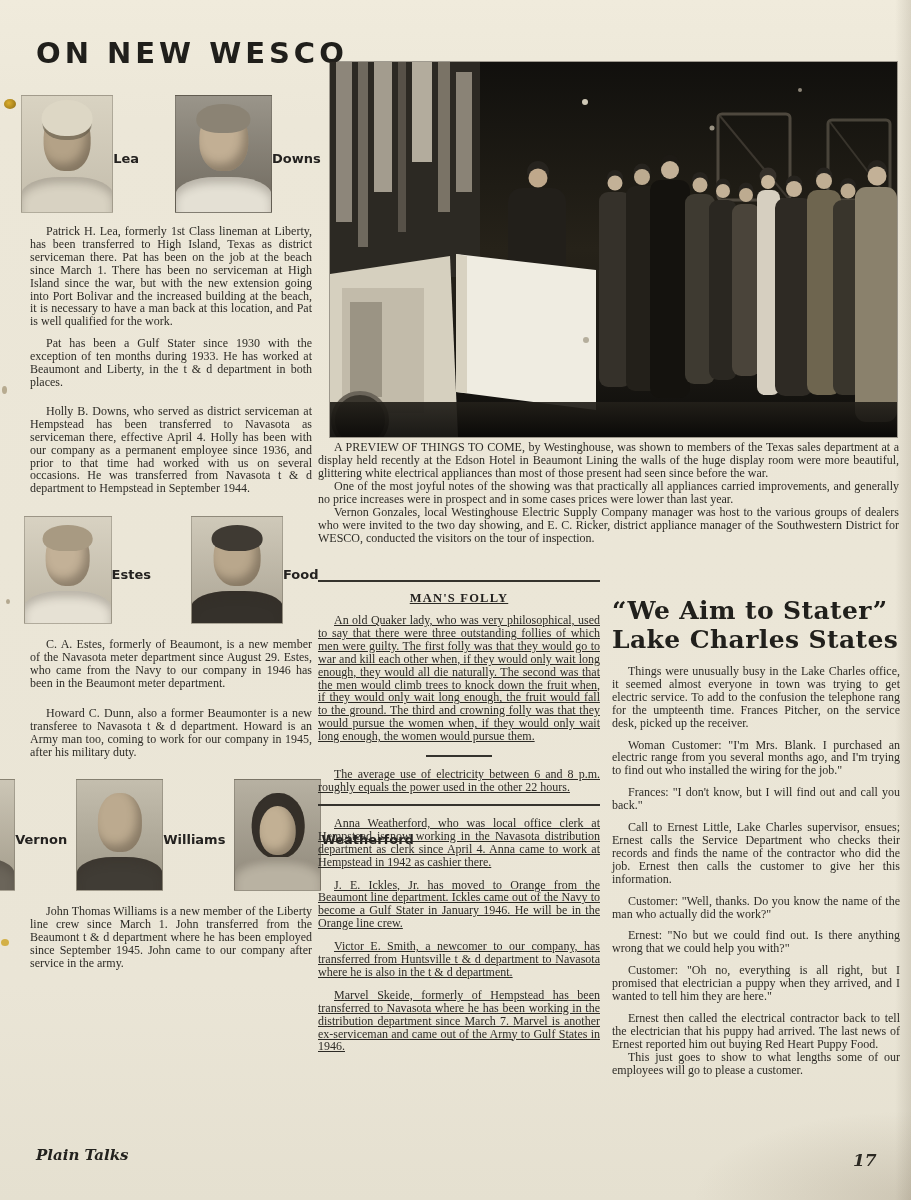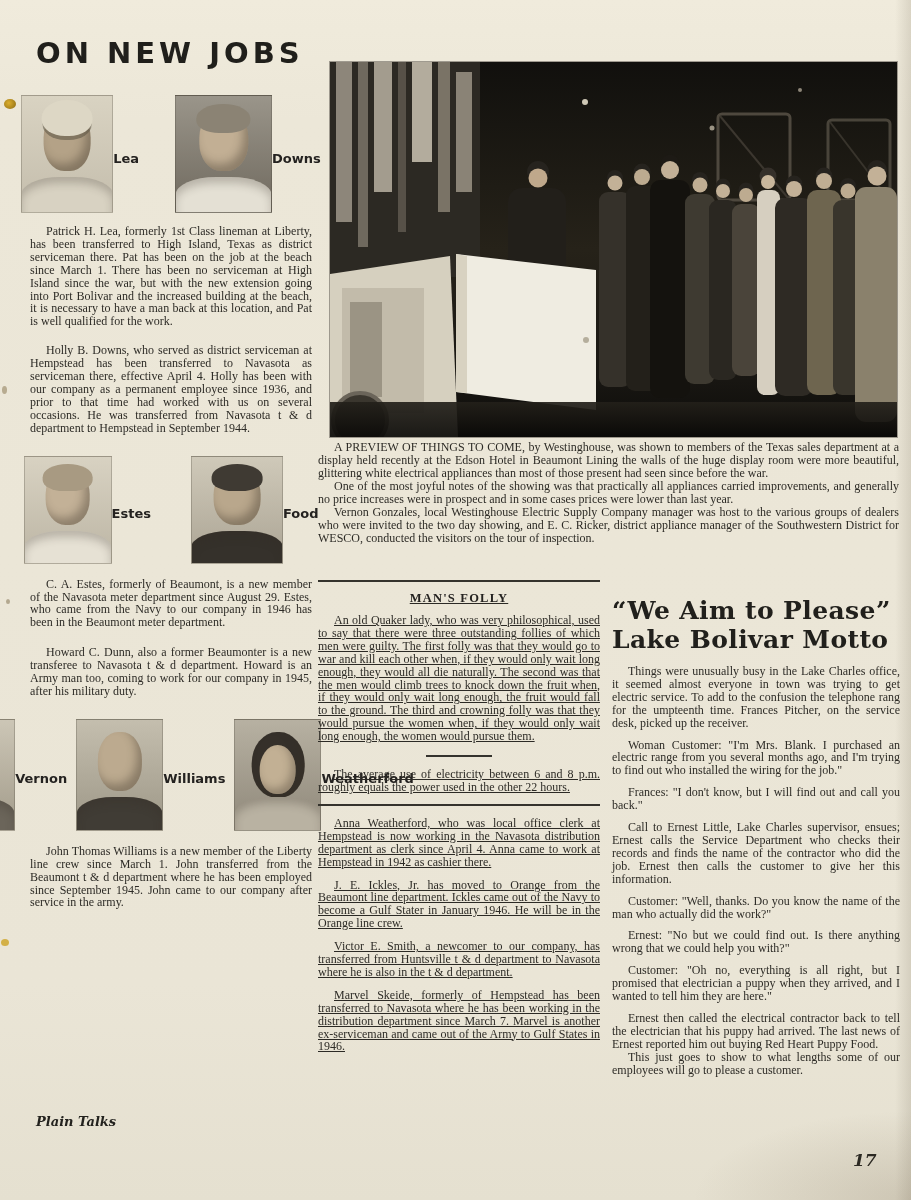--- a/index.html
+++ b/index.html
@@ -67,31 +67,31 @@
   .v-lea{--bg1:#d9d3c2;--bg2:#c4bdac;--skin:#b4a287;--hair:#ddd7c5;--body:#d8d2c2;}
   .v-downs{--bg1:#9a958a;--bg2:#6f695e;--skin:#c2af94;--hair:#8b8374;--body:#e4e0d4;}
   .v-estes{--bg1:#d8d2c2;--bg2:#bcb5a4;--skin:#c3b197;--hair:#a89a82;--body:#e6e1d4;}
   .v-dunn{--bg1:#cfc9b9;--bg2:#aba494;--skin:#b9a78c;--hair:#3f3a33;--body:#35312b;}
   .v-ickles{--bg1:#ccc6b6;--bg2:#a29b8a;--skin:#b6a489;--hair:#4a443b;--body:#6b655a;}
   .v-weath{--bg1:#b7b1a2;--bg2:#8f887a;--skin:#c2b094;--hair:#35302a;--body:#b9b2a2;}
   .v-will{--bg1:#c4beae;--bg2:#9d9787;--skin:#bcaa8f;--hair:#56504600;--body:#403c35;}
 
   .bigphoto{position:absolute;left:330px;top:62px;width:567px;height:375px;
             background:#14120f;box-shadow:0 0 0 1px rgba(40,36,30,.4);}
-  .footer-brand{position:absolute;left:36px;top:1114px;font-family:"DejaVu Serif",serif;
-            font-weight:bold;font-style:italic;font-size:13px;color:#23221e;}
+  .footer-brand{position:absolute;left:36px;top:1146px;font-family:"DejaVu Serif",serif;
+            font-weight:bold;font-style:italic;font-size:15px;color:#23221e;}
   .pageno{position:absolute;left:853px;top:1150px;font-family:"DejaVu Serif",serif;
             font-weight:bold;font-style:italic;font-size:17px;color:#23221e;}
 </style>
 </head>
 <body>
 
 <div class="sheet">
 
-  <h1 class="masthead">ON NEW JOBS</h1>
+  <h1 class="masthead">ON NEW WESCO</h1>
 
   <div class="bigphoto">
     <svg width="567" height="375" viewBox="0 0 567 375" aria-hidden="true">
       <defs>
         <linearGradient id="gbg" x1="0" y1="0" x2="0" y2="1">
           <stop offset="0" stop-color="#11100d"></stop>
             <stop offset=".5" stop-color="#262219"></stop>
           <stop offset=".85" stop-color="#181612"></stop>
             <stop offset="1" stop-color="#0c0b09"></stop>
         </linearGradient>
@@ -189,20 +189,21 @@
       <div class="fig">
         <div class="photo v-downs" style="width:97px;height:118px;">
           <div class="head"></div>
           <div class="body"></div>
         </div>
         <div class="plabel">Downs</div>
       </div>
     </div>
     <div style="height:10px;"></div>
     <p class="bp">Patrick H. Lea, formerly 1st Class lineman at Liberty, has been transferred to High Island, Texas as district serviceman there. Pat has been on the job at the beach since March 1.  There has been no serviceman at High Island since the war, but with the new extension going into Port Bolivar and the increased building at the beach, it is necessary to have a man back at this location, and Pat is well qualified for the work.</p>
+    <p class="bp">Pat has been a Gulf Stater since 1930 with the exception of ten months during 1933. He has worked at Beaumont and Liberty, in the t &amp; d department in both places.</p>
     <div style="height:7px;"></div>
     <p class="bp">Holly B. Downs, who served as district serviceman at Hempstead has been transferred to Navasota as serviceman there, effective April 4. Holly has been with our company as a permanent employee since 1936, and prior to that time had worked with us on several occasions. He was transferred from Navasota t &amp; d department to Hempstead in September 1944.</p>
     <div style="height:12px;"></div>
     <div class="photo-row row-b">
       <div class="fig">
         <div class="photo v-estes" style="width:88px;height:108px;">
           <div class="head"></div>
           <div class="body"></div>
         </div>
         <div class="plabel">Estes</div>
@@ -255,22 +256,22 @@
     <p class="bp">The average use of electricity between 6 and 8 p.m. roughly equals the power used in the other 22 hours.</p>
     <div class="rule rule-full"></div>
     <p class="bp">Anna Weatherford, who was local office clerk at Hempstead is now working in the Navasota distribution department as clerk since April 4. Anna came to work at Hempstead in 1942 as cashier there.</p>
     <p class="bp">J. E. Ickles, Jr. has moved to Orange from the Beaumont line department. Ickles came out of the Navy to become a Gulf Stater in January 1946. He will be in the Orange line crew.</p>
     <p class="bp">Victor E. Smith, a newcomer to our company, has transferred from Huntsville t &amp; d department to Navasota where he is also in the t &amp; d department.</p>
     <p class="bp">Marvel Skeide, formerly of Hempstead has been transferred to Navasota where he has been working in the distribution department since March 7. Marvel is another ex-serviceman and came out of the Army to Gulf States in 1946.</p>
   </div>
 
   <div class="rcol">
     <h2 class="motto">
-      <span>“We Aim to Please”</span><br>
-      <span>Lake Bolivar Motto</span>
+      <span>“We Aim to Stater”</span><br>
+      <span>Lake Charles States</span>
     </h2>
     <p class="bp">Things were unusually busy in the Lake Charles office, it seemed almost everyone in town was trying to get electric service.  To add to the confusion the telephone rang for the umpteenth time. Frances Pitcher, on the service desk, picked up the receiver.</p>
     <p class="bp">Woman Customer: "I'm Mrs. Blank. I purchased an electric range from you several months ago, and I'm trying to find out who installed the wiring for the job."</p>
     <p class="bp">Frances: "I don't know, but I will find out and call you back."</p>
     <p class="bp">Call to Ernest Little, Lake Charles supervisor, ensues; Ernest calls the Service Department who checks their records and finds the name of the contractor who did the job. Ernest then calls the customer to give her this information.</p>
     <p class="bp">Customer: "Well, thanks.  Do you know the name of the man who actually did the work?"</p>
     <p class="bp">Ernest: "No but we could find out. Is there anything wrong that we could help you with?"</p>
     <p class="bp">Customer: "Oh no, everything is all right, but I promised that electrician a puppy when they arrived, and I wanted to tell him they are here."</p>
     <p class="bp flush">Ernest then called the electrical contractor back to tell the electrician that his puppy had arrived. The last news of Ernest reported him out buying Red Heart Puppy Food.</p>
     <p class="bp">This just goes to show to what lengths some of our employees will go to please a customer.</p>

